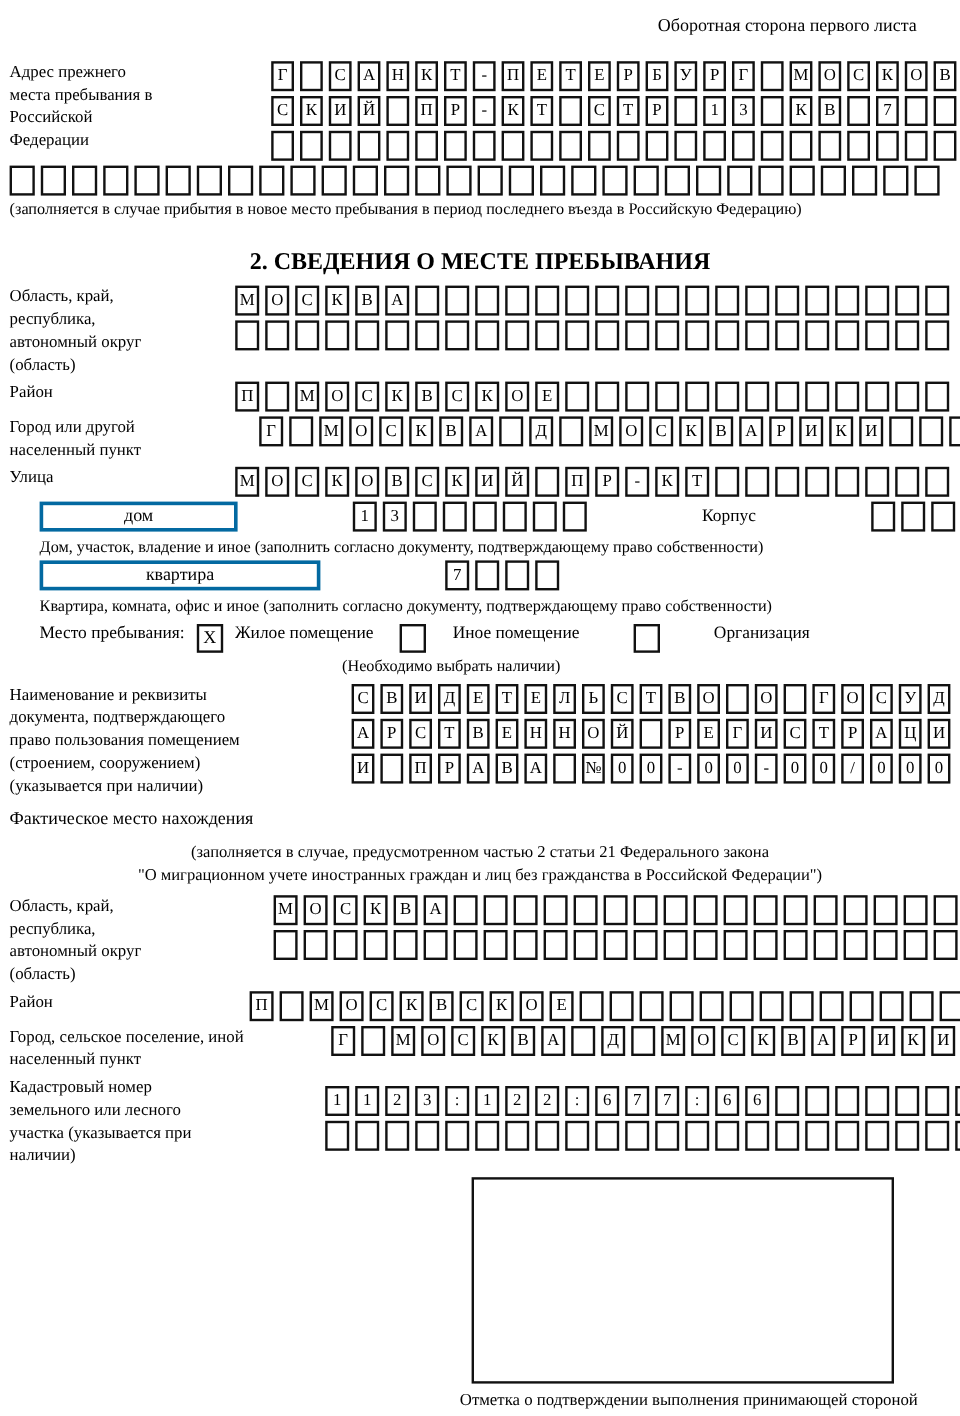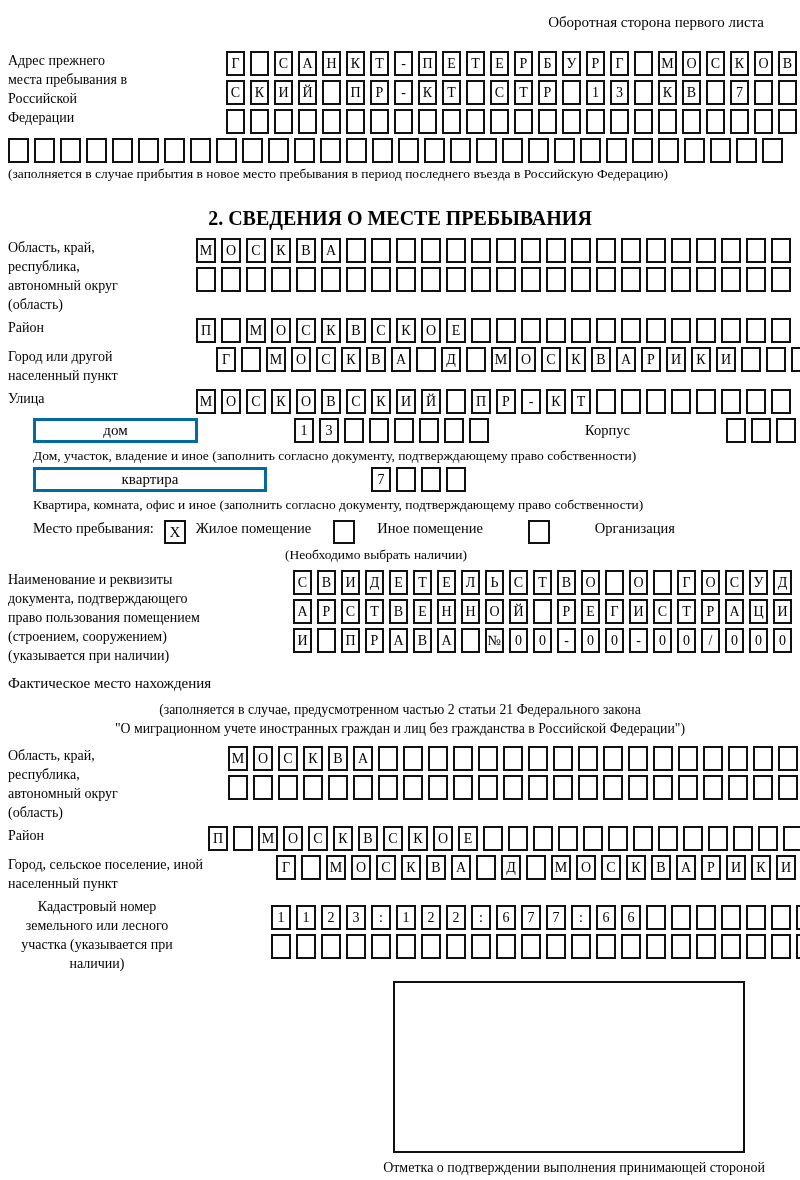--- a/index.html
+++ b/index.html
@@ -14,21 +14,21 @@
 
   .frow { display:flex; align-items:flex-start; margin-bottom:4px;gap:48px; }
   .flabel { font-size:14px; line-height:19px; flex:none; }
   .w120 { width:170px; } .w120 .inner { width:122px; }
   .w140 { width:140px; } .w140 .inner { width:112px; }
   .w160 { width:160px; } .w160 .inner { width:128px; }
   .w237 { width:237px; } .w237 .inner { width:212px; }
   .w172 { width:172px; } .w172 .inner { width:138px; }
   .w152 { width:152px; } .w152 .inner { width:140px; }
   .w220 { width:220px; } .w220 .inner { width:202px; }
-  .w215 { width:215px;text-align:center; } .w215 .inner { width:178px; }
+  .w215 { width:215px; } .w215 .inner { width:178px; }
 
   .cellcol { display:flex; flex-direction:column; gap:4px; }
   .cells { display:flex; gap:5px; }
   .cell {
     flex:none; box-sizing:border-box;
     width:19px; height:25px; border:2px solid #111;
     display:flex; align-items:center; justify-content:center;
     font-size:14px; background:#fff;
   }
   .cw20 .cell { width:20px; }

